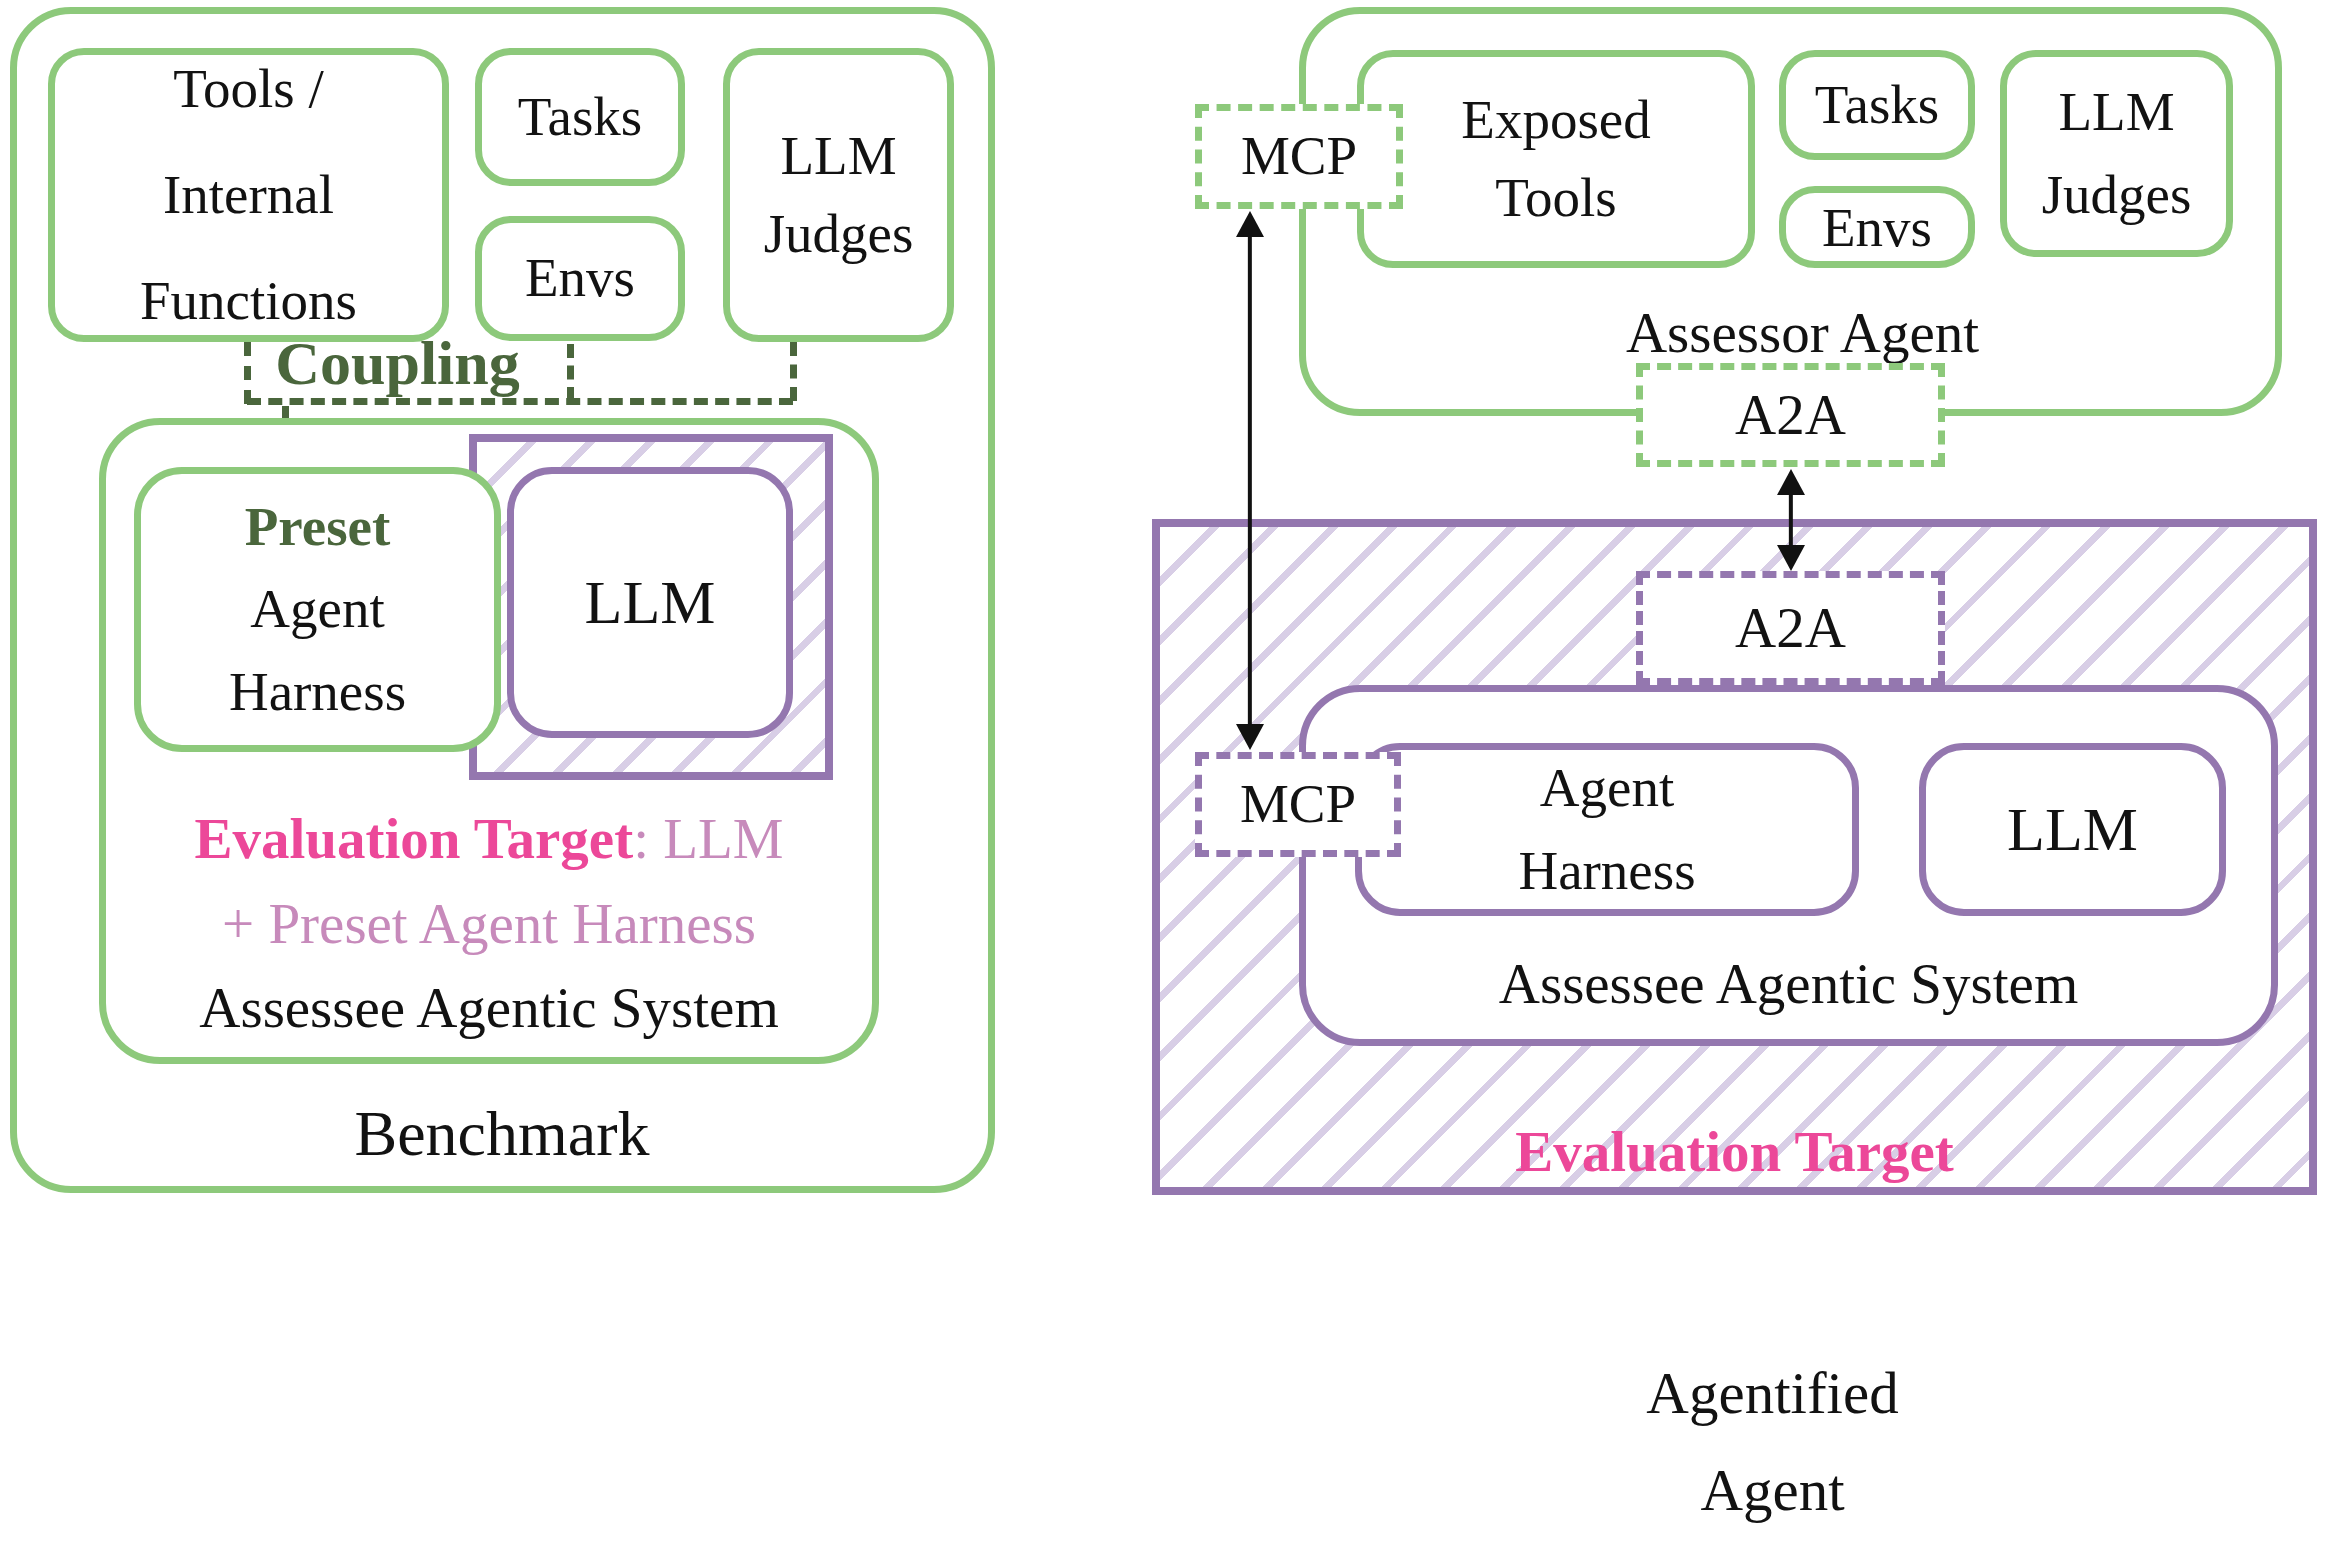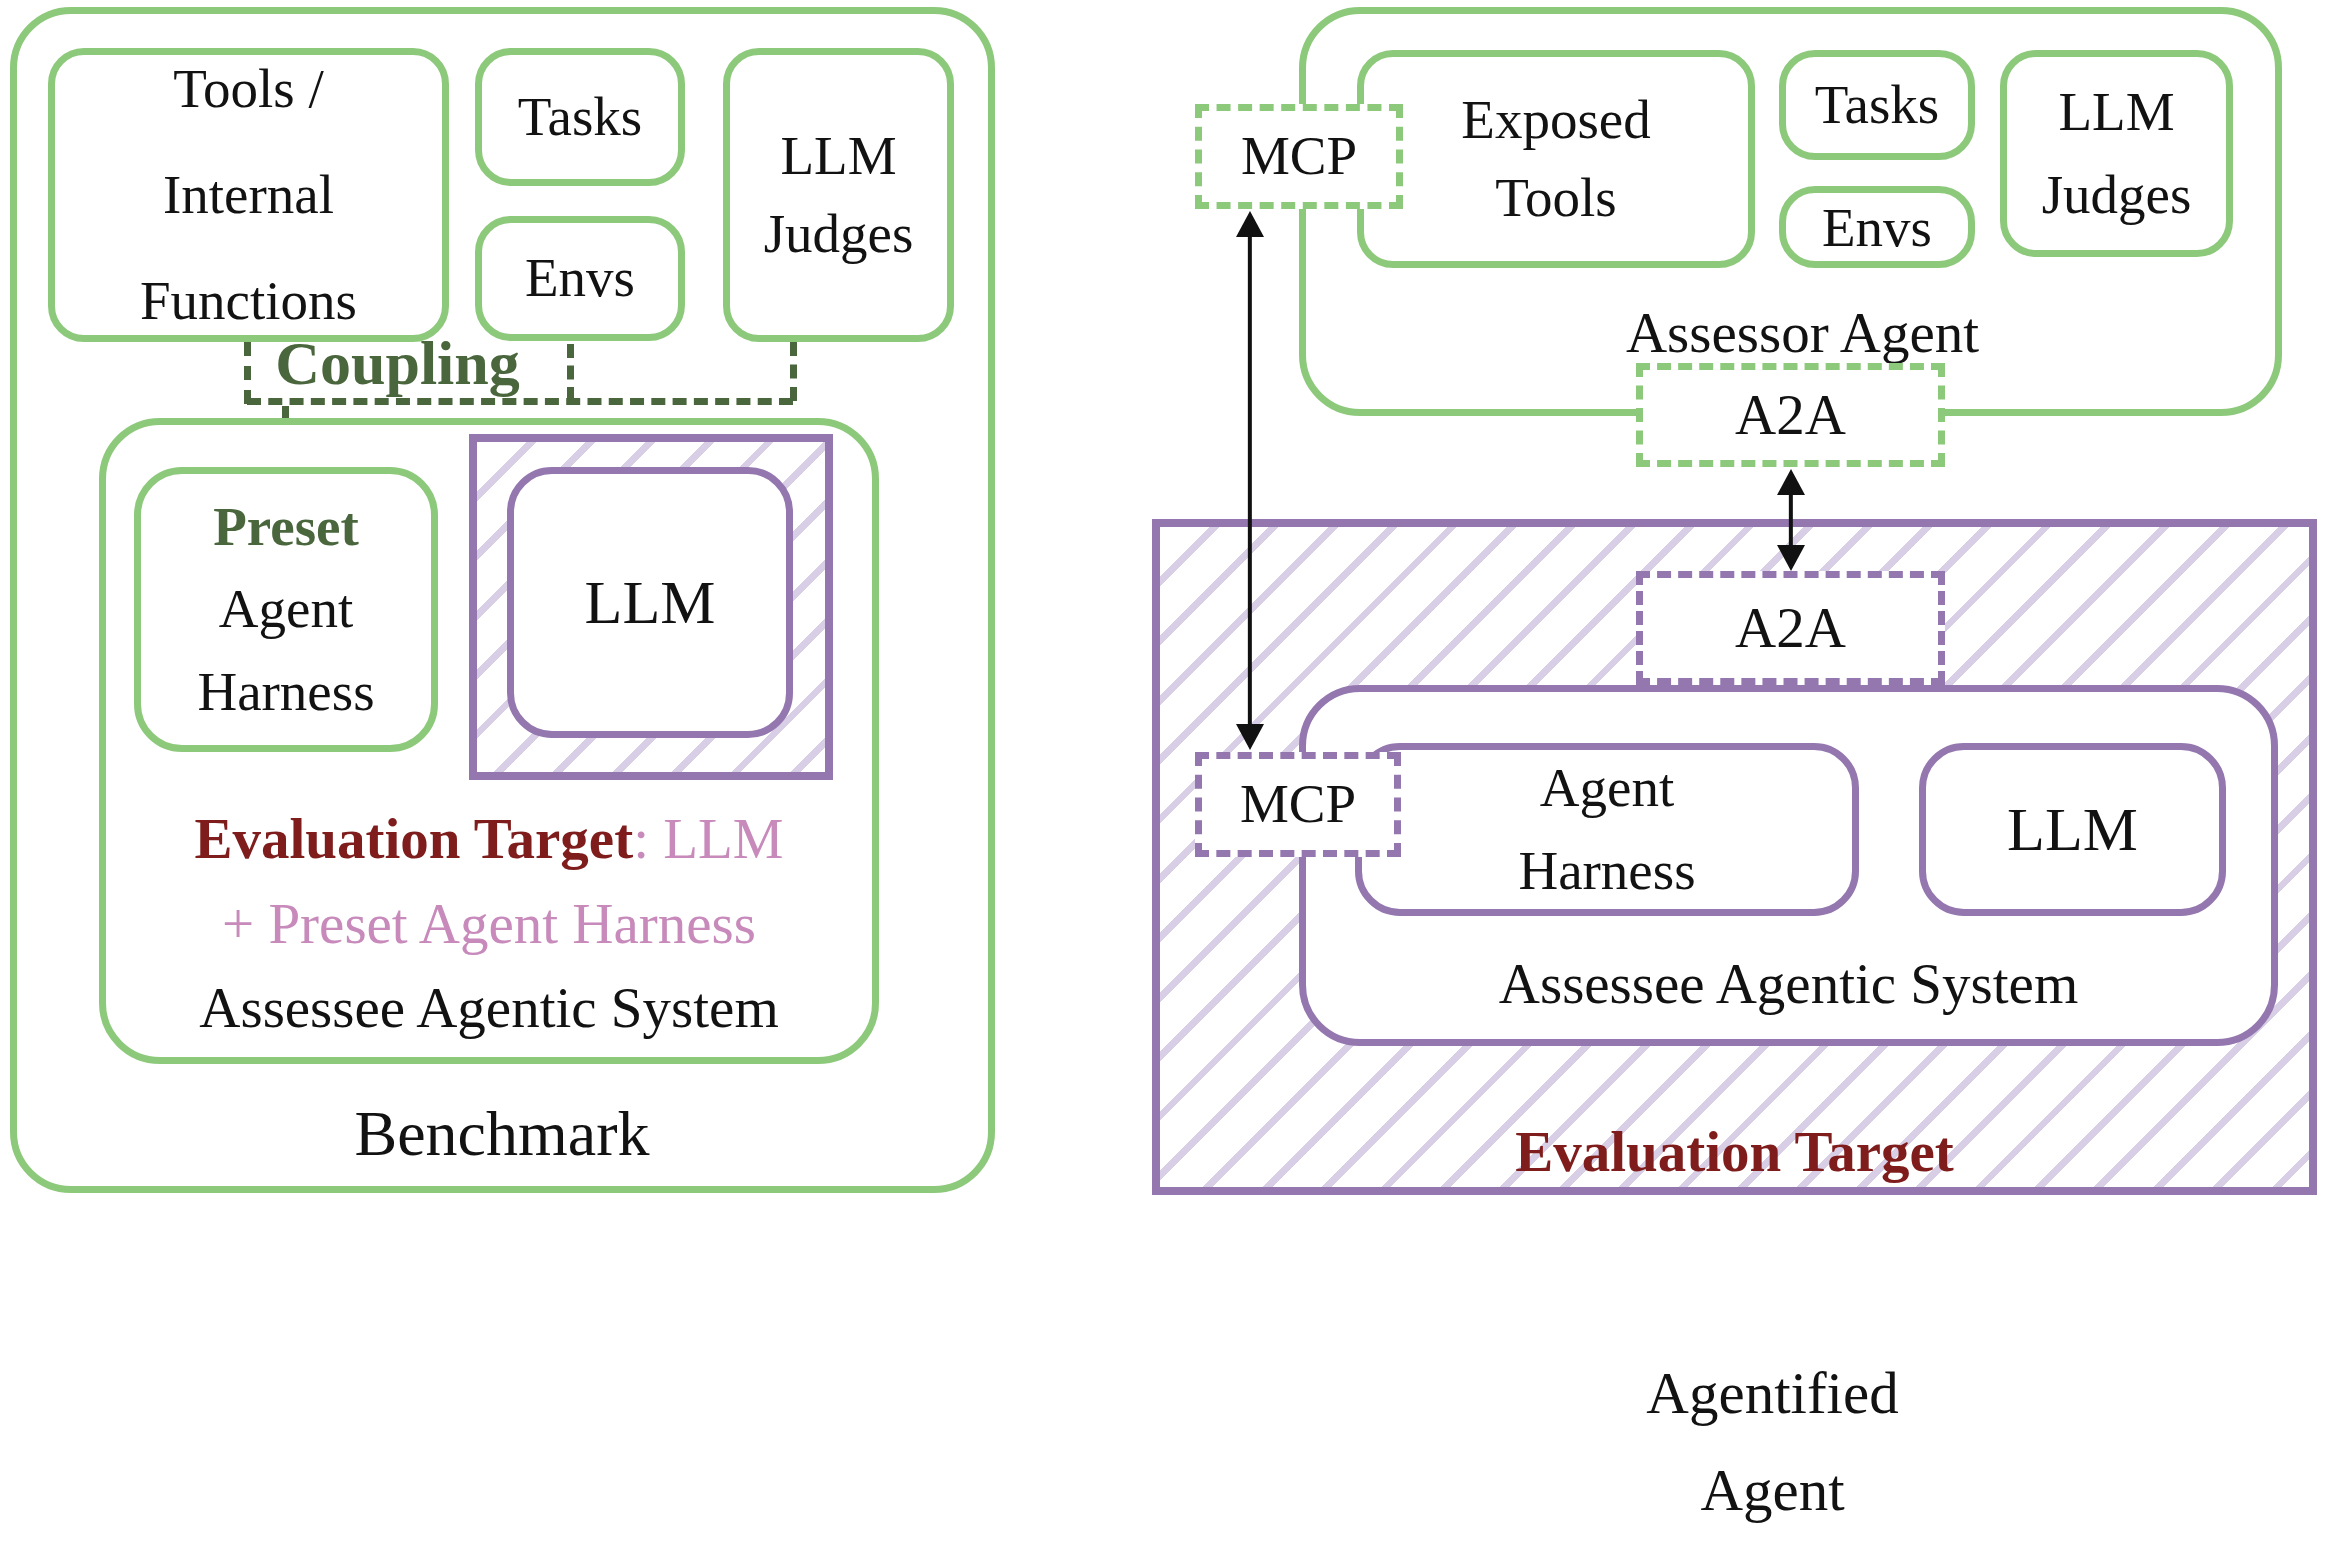--- a/index.html
+++ b/index.html
@@ -25,21 +25,21 @@
   
   .dotv{width:0;border-left:7px dashed #4a663c;}
   .doth{height:0;border-top:7px dashed #4a663c;}
   
   .t64{font-size:55px;line-height:1.42;}
   .t66{font-size:57px;line-height:1.4;}
   .t72{font-size:62px;line-height:1.2;}
   .t74{font-size:64px;line-height:1.2;}
   .caption{font-size:59px;line-height:97px;}
   .darkgreen{color:#4a663c;font-weight:bold;}
-  .pinkbold{color:#7f1d1d;font-weight:bold;}
+  .pinkbold{color:#ec4899;font-weight:bold;}
   .pink{color:#c78abb;}
   
   .arrow{position:absolute;}
   .shaft{position:absolute;left:50%;transform:translateX(-50%);top:14px;bottom:14px;width:4.3px;background:#111;}
   .head{position:absolute;left:50%;transform:translateX(-50%);width:0;height:0;
     border-left:14.7px solid transparent;border-right:14.7px solid transparent;}
   .head.up{top:0;border-bottom:26px solid #111;}
   .head.down{bottom:0;border-top:26px solid #111;}
 </style>
 </head>
@@ -74,21 +74,21 @@
     <span>Coupling</span>
   </div>
 
   <div class="abs gbox" style="left:99px;top:418px;width:780px;height:646px;"></div>
 
   <div class="abs hatch" style="left:469px;top:434px;width:364px;height:346px;"></div>
   <div class="abs pbox center t72" style="left:507px;top:467px;width:286px;height:271px;">
     <div>LLM</div>
   </div>
 
-  <div class="abs gbox-sm center col t64" style="left:134px;top:467px;width:304px;height:285px;border-radius:48px;line-height:1.5;">
+  <div class="abs gbox-sm center col t64" style="left:134px;top:467px;width:367px;height:285px;border-radius:48px;line-height:1.5;">
     <div class="darkgreen">Preset</div>
     <div>Agent</div>
     <div>Harness</div>
   </div>
 
   <div class="abs center t66" style="left:99px;top:808px;width:780px;height:61px;">
     <span class="pinkbold">Evaluation Target</span>
       <span class="pink">: LLM</span>
   </div>
   <div class="abs center t66 pink" style="left:99px;top:893px;width:780px;height:61px;">

